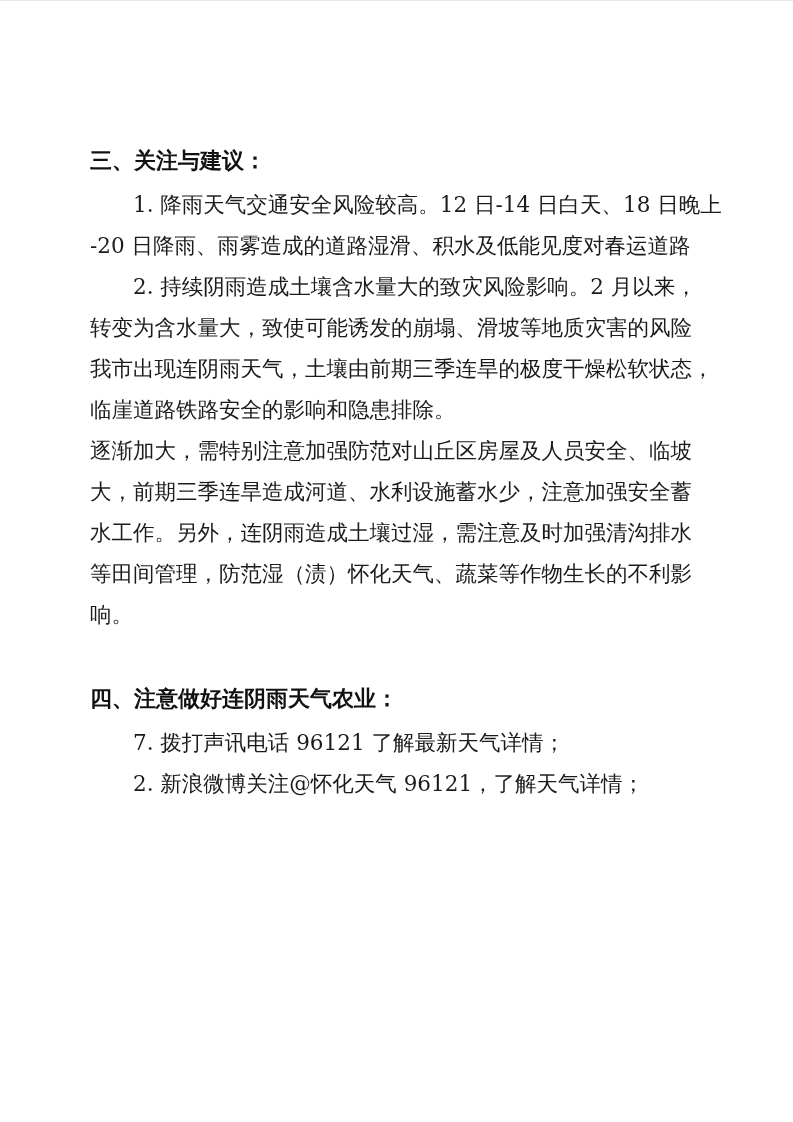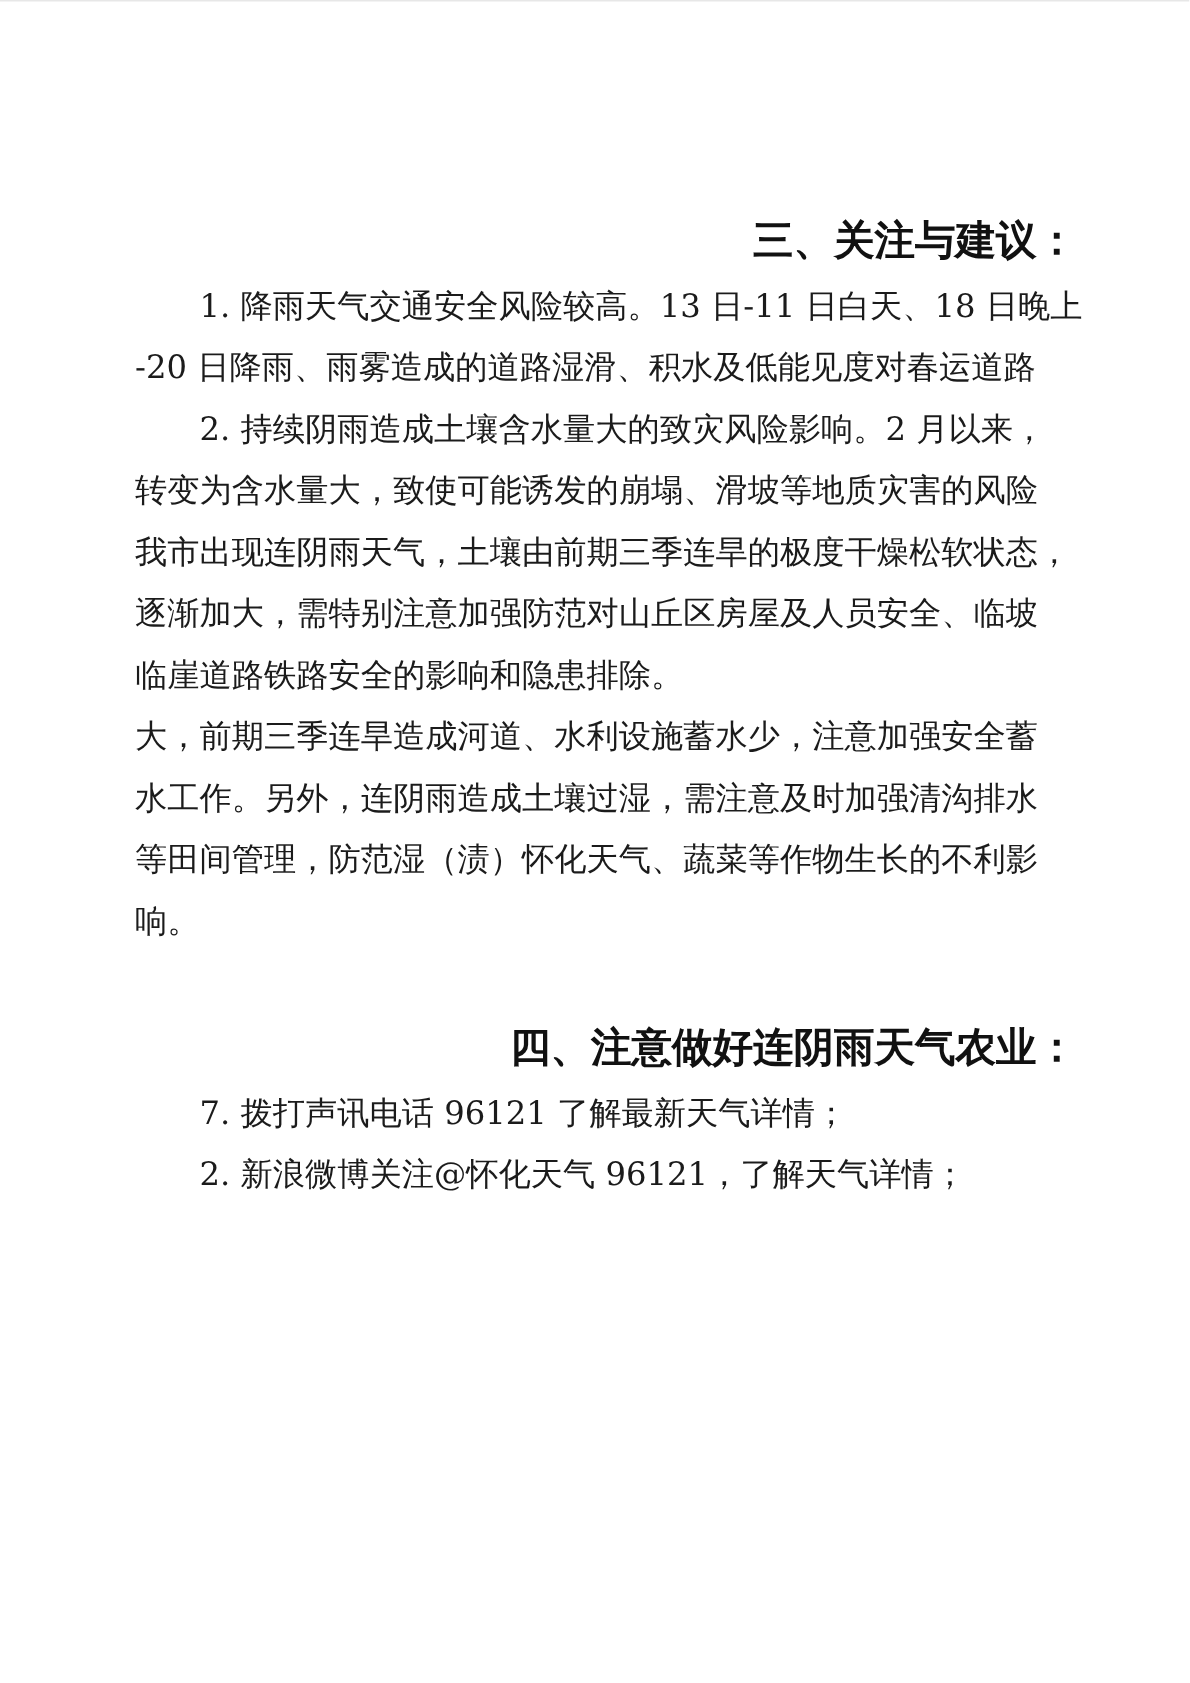--- a/index.html
+++ b/index.html
@@ -14,27 +14,26 @@
     margin: 0 auto;
     background: #ffffff;
     box-sizing: border-box;
     padding: 139px 75px 0 90px;
     border-top: 1px solid #e7e7e7;
     overflow: hidden;
     font-family: "DejaVu Serif", "Liberation Serif", serif;
     color: #1b1b1b;
   }
   .heading {
-    font-size: 27px;
+    font-size: 22px;
     font-weight: bold;
     line-height: 41px;
     margin: 0 0 3px 0;
     white-space: nowrap;
     color: #111111;
-    text-align: right;
   }
   .heading.gap-above {
     margin-top: 43px;
   }
   .para {
     margin: 0;
   }
   .line {
     font-size: 21.5px;
     line-height: 41px;
@@ -47,30 +46,30 @@
 </style>
 </head>
 <body>
 
 <div class="page">
 
   <section>
     <h2 class="heading">三、关注与建议：</h2>
 
     <div class="para">
-      <div class="line indent">1. 降雨天气交通安全风险较高。13 日-11 日白天、18 日晚上</div>
+      <div class="line indent">1. 降雨天气交通安全风险较高。12 日-14 日白天、18 日晚上</div>
       <div class="line">-20 日降雨、雨雾造成的道路湿滑、积水及低能见度对春运道路</div>
     </div>
 
     <div class="para">
       <div class="line indent">2. 持续阴雨造成土壤含水量大的致灾风险影响。2 月以来，</div>
       <div class="line">转变为含水量大，致使可能诱发的崩塌、滑坡等地质灾害的风险</div>
       <div class="line">我市出现连阴雨天气，土壤由前期三季连旱的极度干燥松软状态，</div>
+      <div class="line">临崖道路铁路安全的影响和隐患排除。</div>
       <div class="line">逐渐加大，需特别注意加强防范对山丘区房屋及人员安全、临坡</div>
-      <div class="line">临崖道路铁路安全的影响和隐患排除。</div>
     </div>
 
     <div class="para">
       <div class="line">大，前期三季连旱造成河道、水利设施蓄水少，注意加强安全蓄</div>
       <div class="line">水工作。另外，连阴雨造成土壤过湿，需注意及时加强清沟排水</div>
       <div class="line">等田间管理，防范湿（渍）怀化天气、蔬菜等作物生长的不利影</div>
       <div class="line">响。</div>
     </div>
   </section>
 

